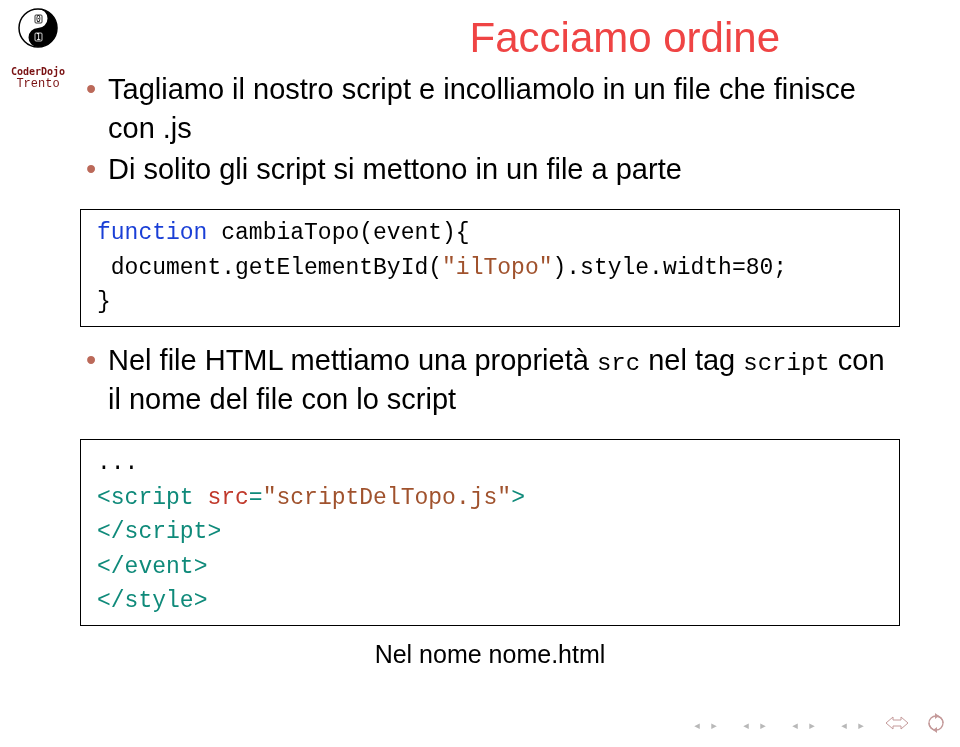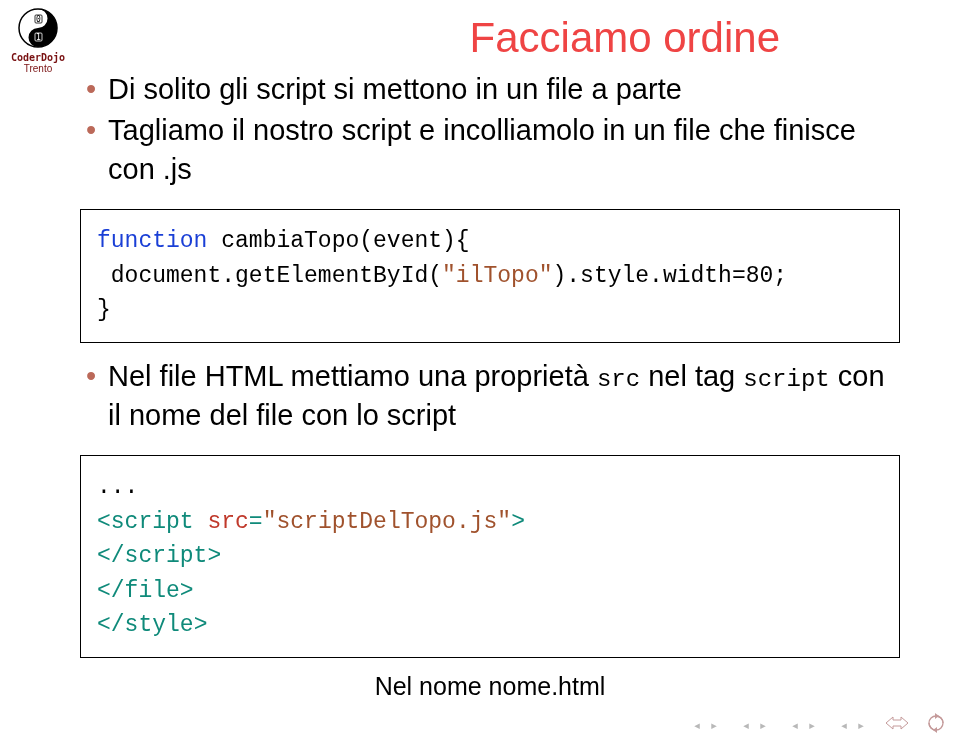--- a/index.html
+++ b/index.html
@@ -24,26 +24,26 @@
     position: relative;
     margin: 0 auto;
   }
   .yinyang svg { width: 40px; height: 40px; }
   .logo-text {
     font-family: monospace;
     font-size: 10px;
     color: #791112;
     font-weight: bold;
     line-height: 1.1;
-    margin-top: 4px;
+    margin-top: 18px;
   }
   .logo-sub {
-    font-size: 10px;
+    font-size: 12px;
     color: #791112;
-    font-family: Liberation Sans, sans-serif;
+    font-family: Liberation Mono, monospace;
   }
   .title {
     position: absolute;
     top: 14px;
     right: 180px;
     color: #ef4444;
     font-size: 42px;
     font-weight: normal;
   }
   .content {
@@ -66,21 +66,21 @@
   }
   .bullet-list li::before {
     content: "•";
     position: absolute;
     left: 6px;
     color: #bb6959;
     font-size: 29px;
   }
   .code-box {
     border: 1.5px solid #000;
-    padding: 14px 16px;
+    padding: 6px 16px;
     font-family: "Courier New", monospace;
     font-size: 23px;
     line-height: 1.5;
     margin: 14px 0;
     white-space: pre;
     color: #000;
   }
   .caption {
     text-align: center;
     font-size: 25px;
@@ -140,39 +140,39 @@
   </div>
   <div class="logo-text">CoderDojo</div>
   <div class="logo-sub">Trento</div>
 </div>
 
 <h1 class="title">Facciamo ordine</h1>
 
 <div class="content">
 
   <ul class="bullet-list">
+    <li>Tagliamo il nostro script e incolliamolo in un file che finisce con .js</li>
     <li>Di solito gli script si mettono in un file a parte</li>
-    <li>Tagliamo il nostro script e incolliamolo in un file che finisce con .js</li>
   </ul>
 
   <div class="code-box"><span class="kw-blue">function</span><span> cambiaTopo(event){</span>
 <span> document.getElementById(</span><span class="kw-brown">"ilTopo"</span><span>).style.width=80;</span>
 <span>}</span></div>
 
 
   <ul class="bullet-list">
     <li>
       <span>Nel file HTML mettiamo una proprietà </span><span class="inline-mono">src</span><span> nel tag </span><span class="inline-mono">script</span><span> con il nome del file con lo script</span>
     </li>
   </ul>
 
   <div class="code-box"><span>...</span>
 <span class="kw-teal">&lt;</span><span class="kw-teal">script </span><span class="kw-red">src</span><span class="kw-teal">=</span><span class="kw-brown">"scriptDelTopo.js"</span><span class="kw-teal">&gt;</span>
 <span class="kw-teal">&lt;/</span><span class="kw-teal">script</span><span class="kw-teal">&gt;</span>
-<span class="kw-teal">&lt;/</span><span class="kw-teal">file</span><span class="kw-teal">&gt;</span>
+<span class="kw-teal">&lt;/</span><span class="kw-teal">event</span><span class="kw-teal">&gt;</span>
 <span class="kw-teal">&lt;/</span><span class="kw-teal">style</span><span class="kw-teal">&gt;</span></div>
 
   <div class="bottom-caption">
     <span>Nel nome </span><span class="mono">nome.html</span>
   </div>
 
 </div>
 
 <div class="nav-controls">
   <div class="nav-group">

